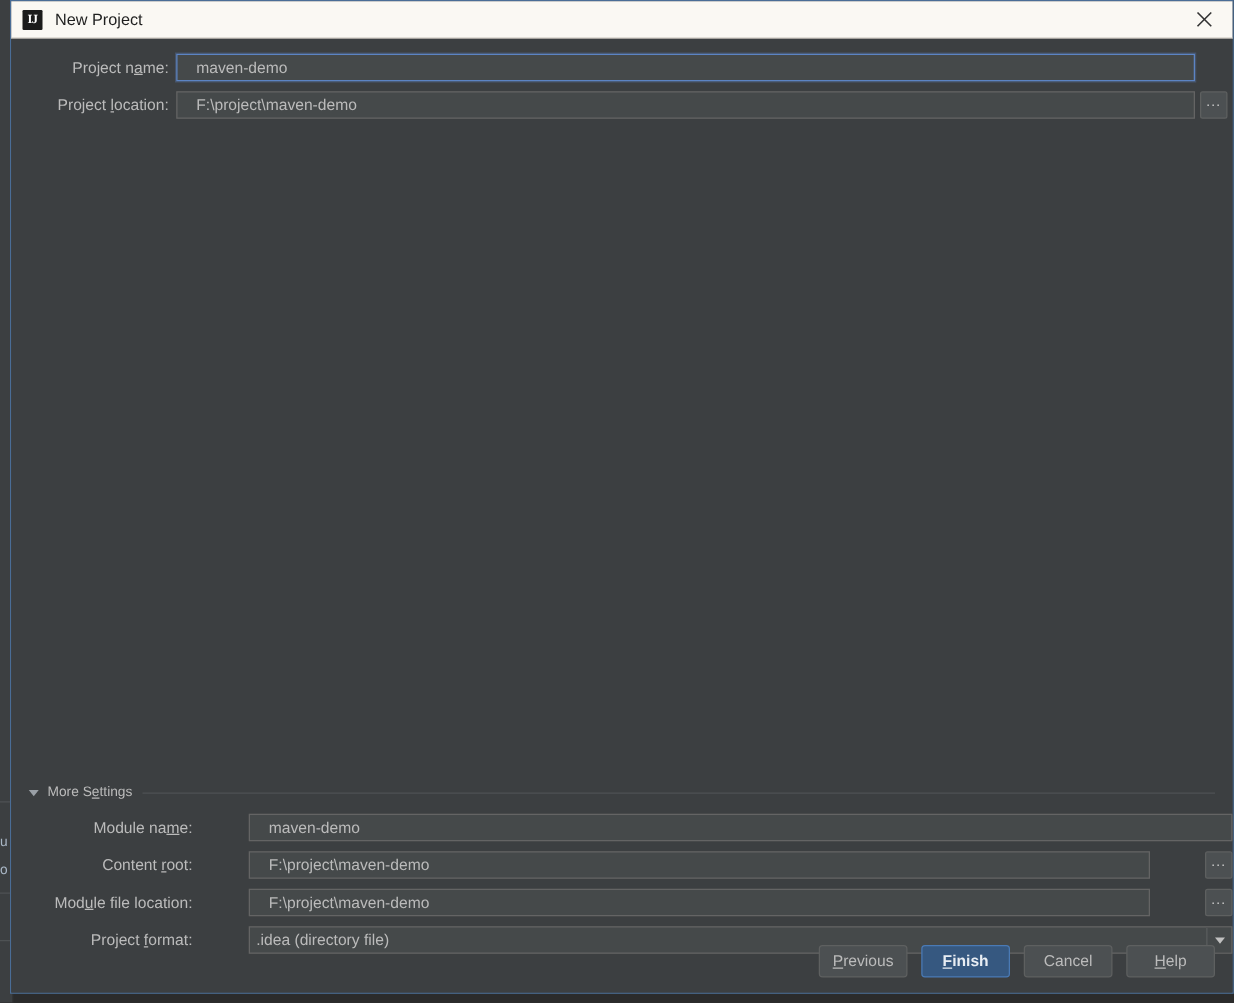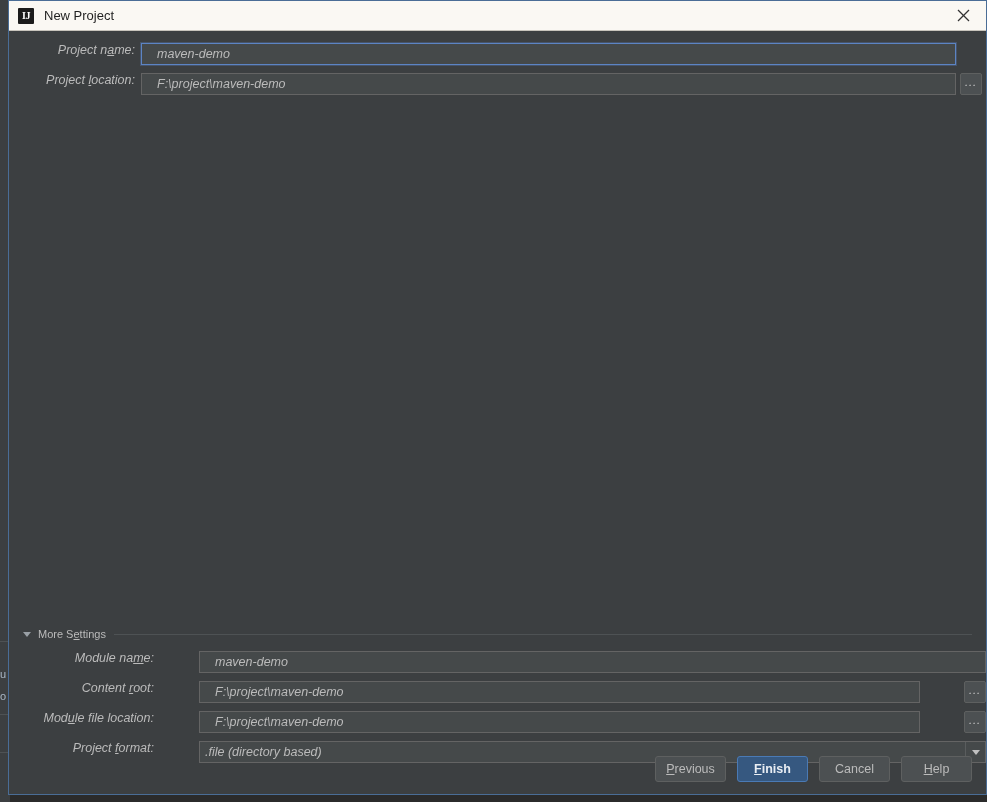--- a/index.html
+++ b/index.html
@@ -119,24 +119,23 @@
     background: #3c3f41;
   }
 
   
   .top-section {
     position: absolute;
     left: 0; top: 0; right: 0;
   }
   .field-row {
     display: flex;
-    align-items: flex-start;
+    align-items: center;
     height: 22px;
     margin-bottom: 8px;
-    font-style: italic;
   }
   #row-project-name { margin-top: 12px; }
 
   .lbl {
     font-size: 12.5px;
     color: #bbbbbb;
     text-align: right;
     white-space: nowrap;
     font-family: "Liberation Sans", sans-serif;
     flex: 0 0 auto;
@@ -370,21 +369,21 @@
 
       <div class="field-row">
         <div class="lbl">Mod<u>u</u>le file location:</div>
         <div class="txtfield" style="width:780px;">F:\project\maven-demo</div>
         <div class="browse-btn">...</div>
       </div>
 
       <div class="field-row">
         <div class="lbl">Project <u>f</u>ormat:</div>
         <div class="combofield" style="width:806px;">
-          <div class="combo-val">.file (directory based)</div>
+          <div class="combo-val">.idea (directory file)</div>
           <div class="combo-arrow">
               <i></i>
             </div>
         </div>
       </div>
 
     </div>
 
     <div class="button-bar">
       <div class="btn"><u>P</u>revious</div>

